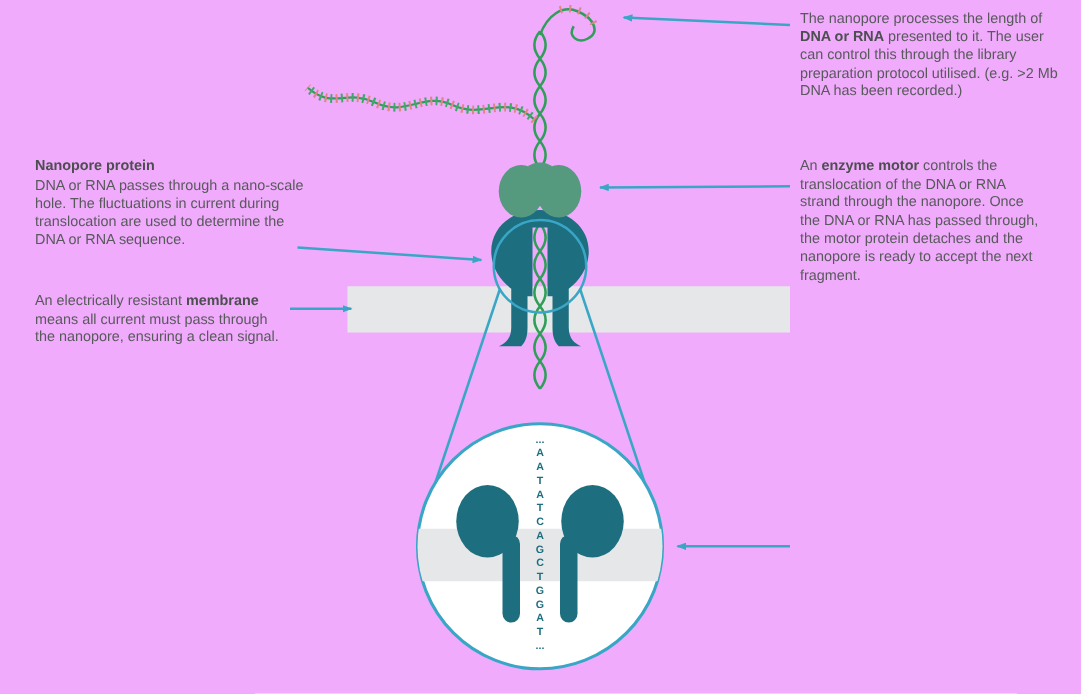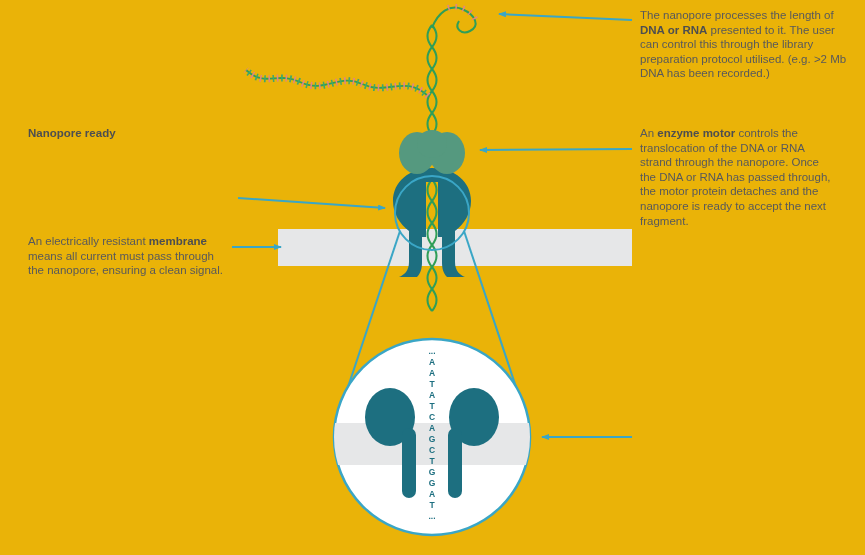--- a/index.html
+++ b/index.html
@@ -1,19 +1,19 @@
 <!DOCTYPE html>
 <html><head>
 <meta charset="utf-8">
 <style>
   html,body{margin:0;padding:0;background:#ffffff;}
   .canvas{
     position:relative;
     width:865px;height:555px;
-    background:#eab308;
+    background:#f0abfc;
     font-family:"Liberation Sans", sans-serif;
     overflow:hidden;
   }
   .art{position:absolute;left:0;top:0;}
   .ann{
     position:absolute;
     font-size:11.5px;
     line-height:14.6px;
     color:#58595b;
   }
@@ -87,21 +87,22 @@
     <line x1="232" y1="247" x2="281" y2="247" stroke-width="2" marker-end="url(#ah)" stroke="#3aa6c6"></line>
     <line x1="632" y1="149" x2="480" y2="150" stroke-width="2" marker-end="url(#ah)" stroke="#3aa6c6"></line>
     <line x1="632" y1="437" x2="542" y2="437" stroke-width="2" marker-end="url(#ah)" stroke="#3aa6c6"></line>
   </svg>
 
   <div class="ann ann-library">
     <p><span>The nanopore processes the length of </span><b>DNA or RNA</b><span> presented to it. The user can control this through the library preparation protocol utilised. (e.g. &gt;2 Mb DNA has been recorded.)</span></p>
   </div>
 
   <div class="ann ann-reader">
-    <div class="heading">Nanopore ready</div>
+    <div class="heading">Nanopore protein</div>
+    <p><span>DNA or RNA passes through a nano-scale hole. The fluctuations in current during translocation are used to determine the DNA or RNA sequence.</span></p>
   </div>
 
   <div class="ann ann-membrane">
     <p><span>An electrically resistant </span><b>membrane</b><span> means all current must pass through the nanopore, ensuring a clean signal.</span></p>
   </div>
 
   <div class="ann ann-enzyme">
     <p><span>An </span><b>enzyme motor</b><span> controls the translocation of the DNA or RNA strand through the nanopore. Once the DNA or RNA has passed through, the motor protein detaches and the nanopore is ready to accept the next fragment.</span></p>
   </div>
 

